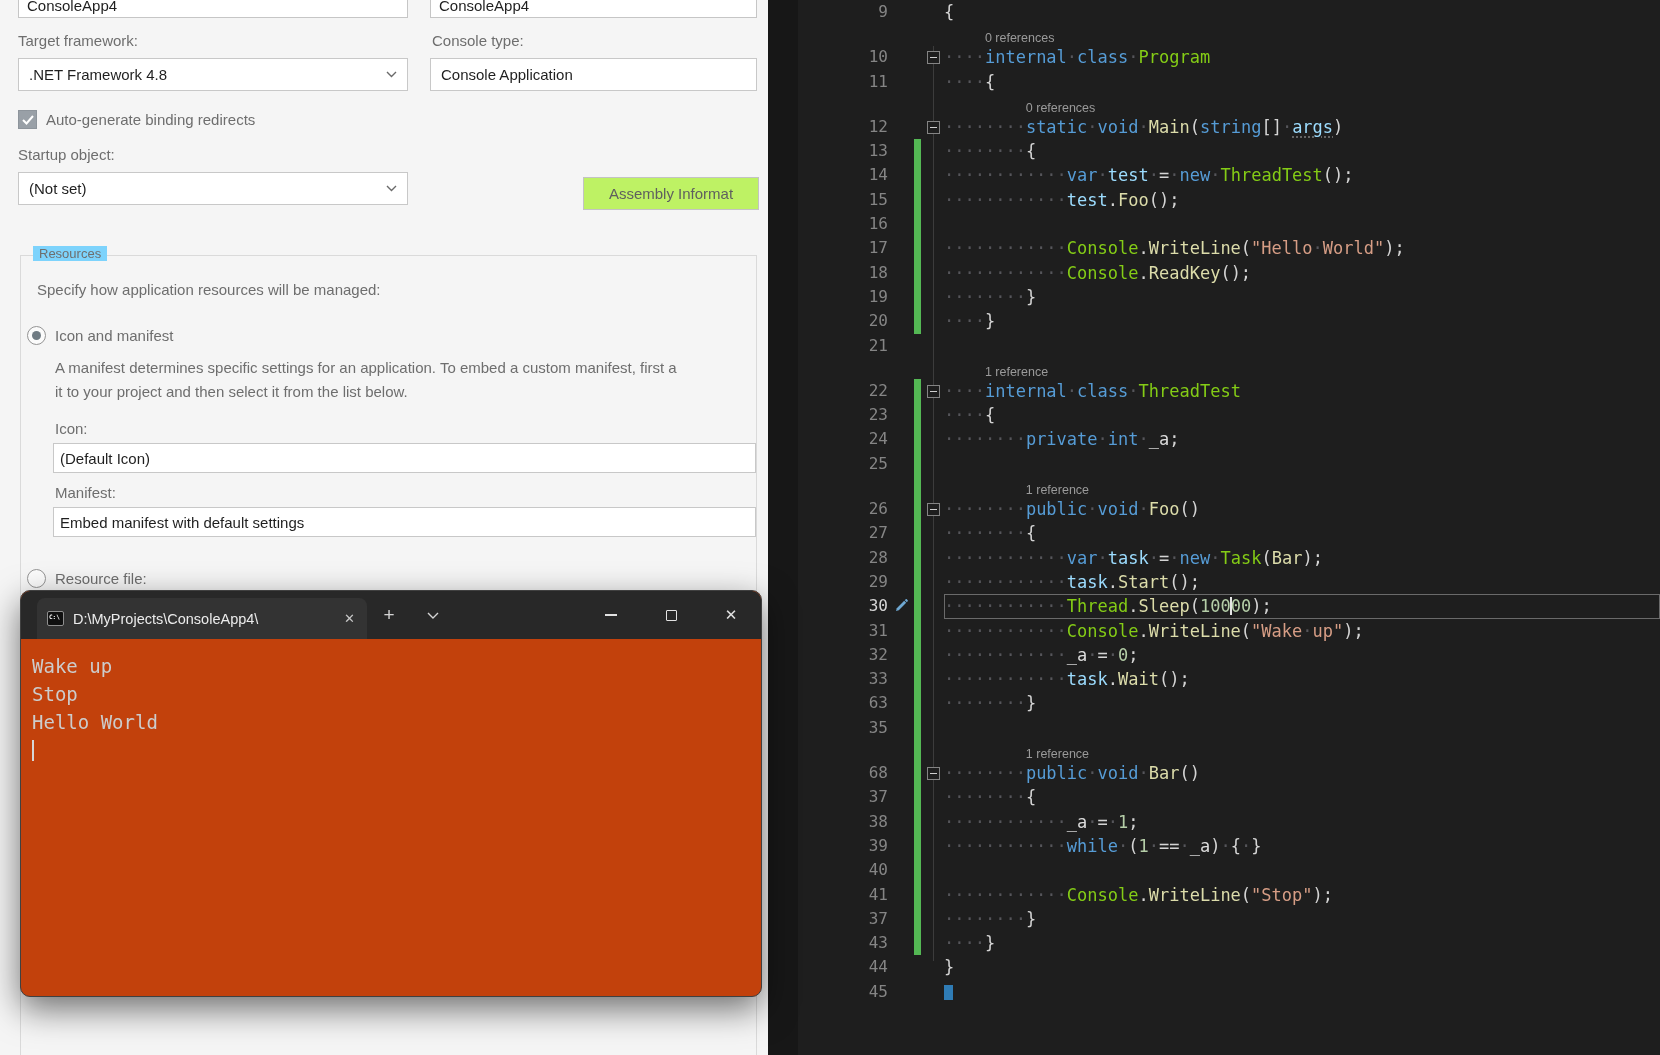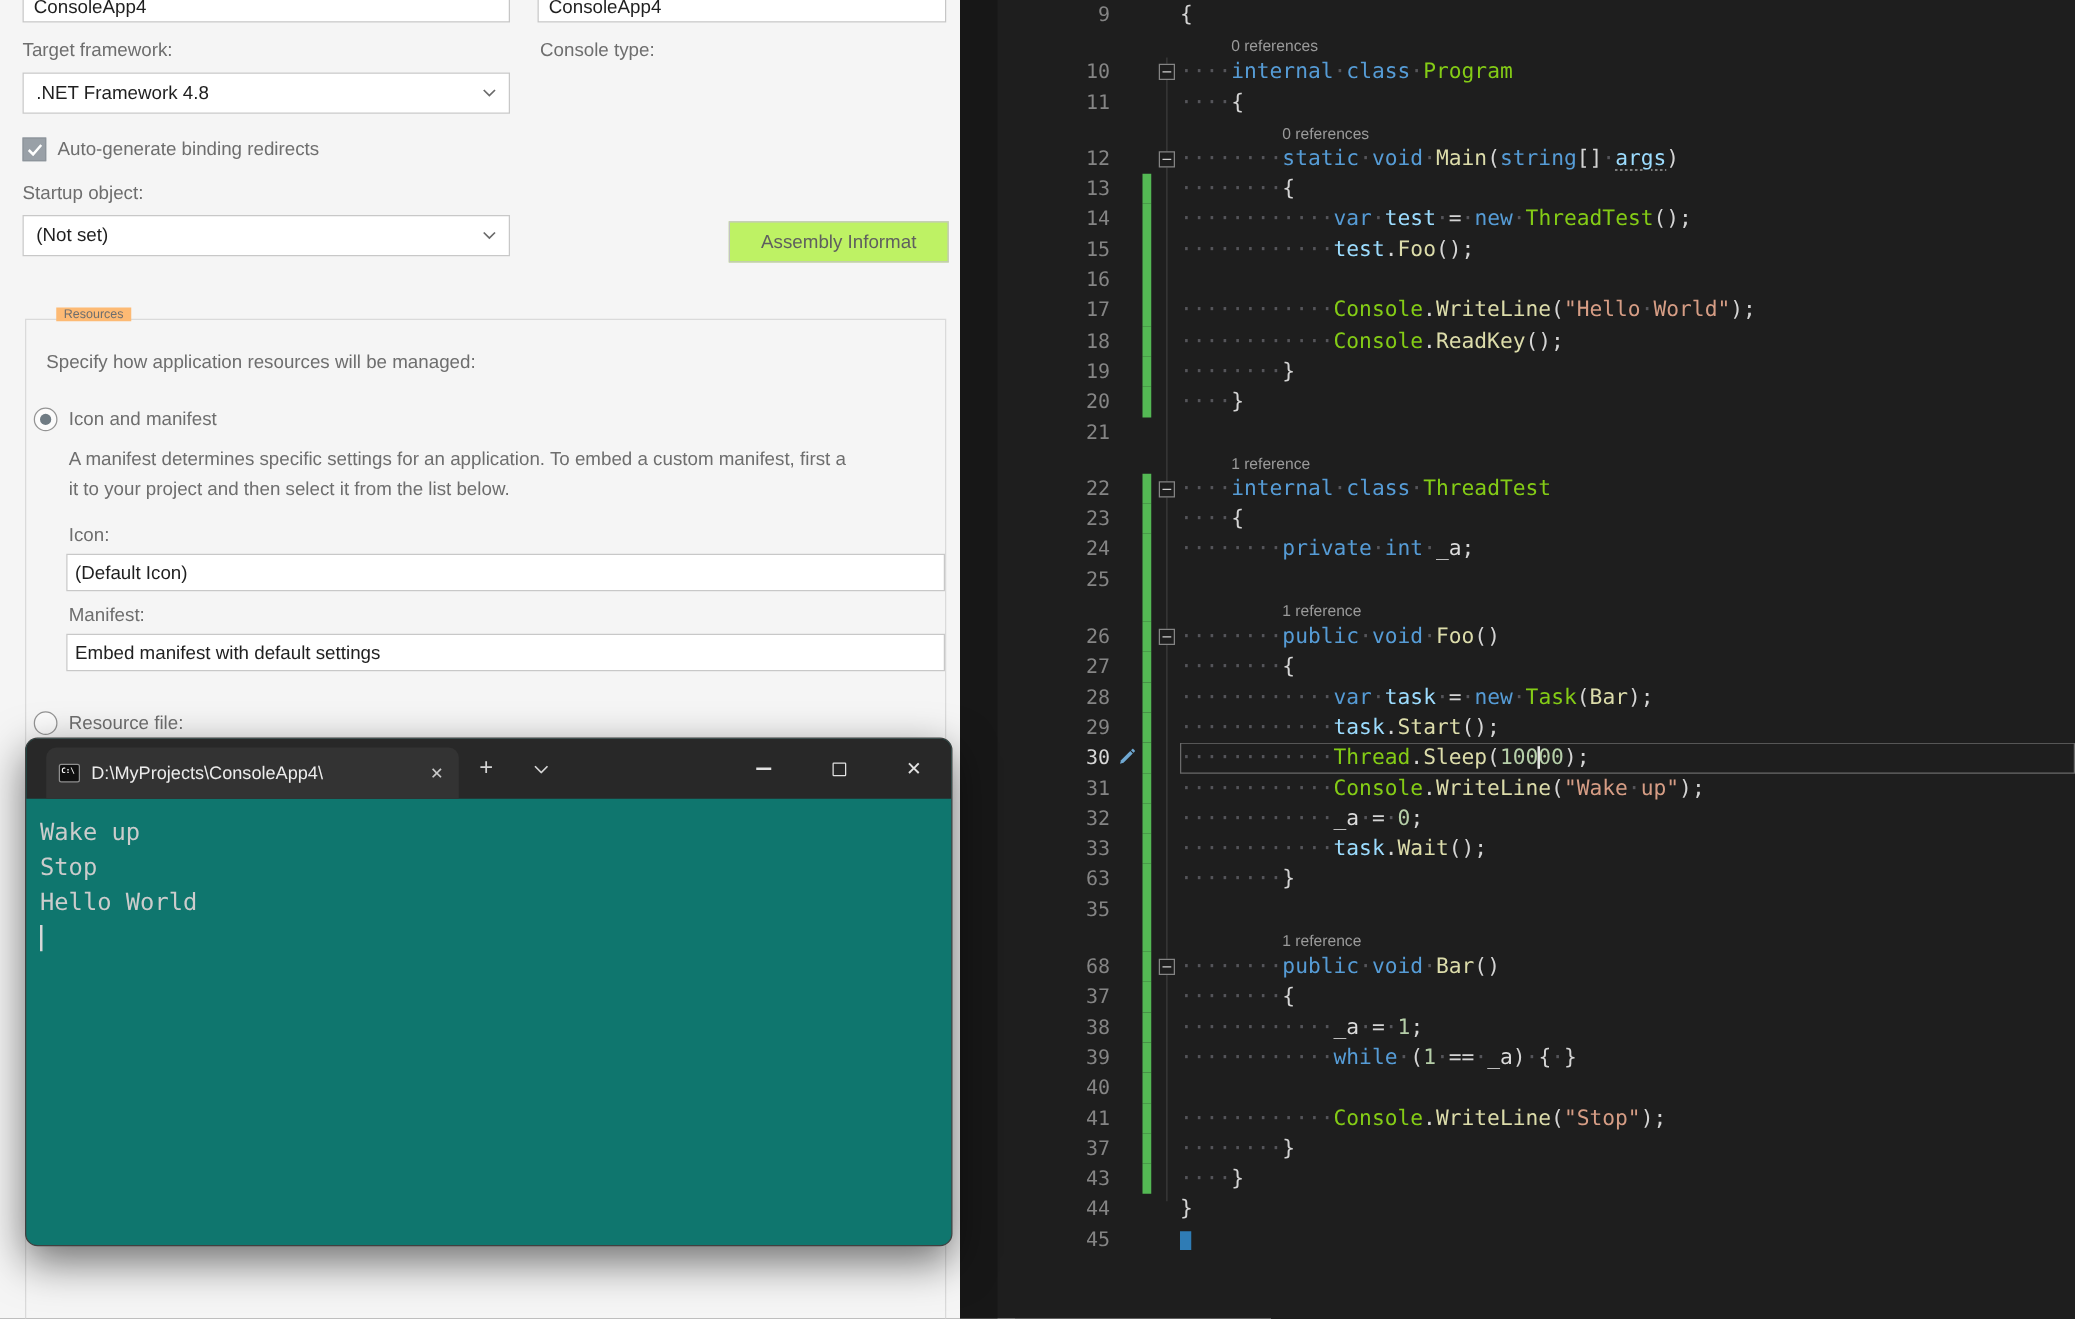--- a/index.html
+++ b/index.html
@@ -10,21 +10,21 @@
   .props{position:absolute;left:0;top:0;width:812px;height:100%;background:#f5f5f5;overflow:hidden}
   .txt-input{position:absolute;background:#fff;border:1px solid #c6c6c6;display:flex;align-items:flex-end;padding:0 8px 3px;font-size:15px;color:#1f1f1f}
   .p-label{position:absolute;font-size:15px;color:#6e6e6e;white-space:nowrap}
   .combo{position:absolute;height:33px;background:#fff;border:1px solid #c8c8c8;display:flex;align-items:center;padding:0 10px;font-size:15px;color:#1f1f1f}
   .combo .chev{margin-left:auto;flex:none}
   .p-button{position:absolute;height:33px;background:#bef264;border:1px solid #c3c3c3;font-size:15px;color:#5f5f5f;font-family:inherit;overflow:hidden;white-space:nowrap}
   .checkbox{position:absolute;width:19px;height:19px;background:#99a0a7;border:1px solid #8d949b;display:flex;align-items:center;justify-content:center}
   .radio{position:absolute;width:19px;height:19px;border:1px solid #949494;border-radius:50%;background:#fbfbfb}
   .radio.sel::after{content:"";position:absolute;inset:4px;border-radius:50%;background:#6f7b83}
   .groupbox{position:absolute;border:1px solid #dadada}
-  .group-label{position:absolute;top:-10px;left:24px;background:#fdba74;padding:0 6px;font-size:10px;color:#6e6e6e}
+  .group-label{position:absolute;top:-10px;left:12px;background:#7dd3fc;padding:0 6px;font-size:13px;color:#6e6e6e}
   .g-input{position:absolute;height:30px;background:#fff;border:1px solid #c8c8c8;display:flex;align-items:center;padding:0 6px;font-size:15px;color:#1f1f1f}
 
   
   .editor{position:absolute;left:768px;top:0;width:892px;height:100%;background:#1e1e1e}
   .ed-strip{position:absolute;left:0;top:0;width:30px;height:100%;background:#171717}
   .outline-line{position:absolute;left:165px;top:46px;width:1px;height:915px;background:#3c3c3c}
   .rows{position:absolute;left:30px;top:0;right:0}
   .ed-row{display:flex}
   .ed-row.code{height:24.3px}
   .ed-row.lens{height:21px}
@@ -40,21 +40,21 @@
   .ed-row.current .code-cell{box-shadow:inset 0 0 0 1px #6a6a6a}
   .lens-text{display:inline-block;font:12.5px/21px "Liberation Sans",sans-serif;color:#9a9a9a}
   .tok-w{color:#55555a}
   .tok-k{color:#569cd6}.tok-ty{color:#84cc16}.tok-me{color:#dcdcaa}.tok-st{color:#d69d85}
   .tok-nu{color:#b5cea8}.tok-va{color:#9cdcfe}.tok-pl{color:#d4d4d4}.tok-fi{color:#dcdcdc}
   .tok-ar{color:#9cdcfe;text-decoration-line:underline;text-decoration-style:dotted;text-decoration-color:#7d7d7d;text-underline-offset:4px}
   .caret{display:inline-block;width:2px;height:18px;background:#e6e6e6;vertical-align:middle;margin:0 -1px;transform:translateY(-1px)}
   .eof-box{display:inline-block;width:9px;height:15px;background:#2f7cb5;vertical-align:middle}
 
   
-  .terminal{position:absolute;left:20px;top:590px;width:742px;height:407px;border-radius:10px;overflow:hidden;background:#0f766e;box-shadow:0 12px 34px rgba(0,0,0,.55);border:1px solid #404040}
+  .terminal{position:absolute;left:20px;top:590px;width:742px;height:407px;border-radius:10px;overflow:hidden;background:#c2410c;box-shadow:0 12px 34px rgba(0,0,0,.55);border:1px solid #404040}
   .t-bar{height:48px;background:#282828;display:flex;align-items:stretch}
   .t-tab{width:330px;margin-left:16px;margin-top:7px;background:#333;border-radius:8px 8px 0 0;display:flex;align-items:center;gap:9px;padding:0 10px;min-width:0}
   .cmd-ico{width:17px;height:15px;background:#101010;border:1px solid #8f8f8f;border-radius:2px;color:#fff;font:bold 6px/8px "DejaVu Sans Mono",monospace;padding:1px 0 0 1px;flex:none}
   .t-title{color:#ececec;font-size:14.5px;white-space:nowrap;overflow:hidden;flex:1}
   .t-x{color:#c9c9c9;font-size:13px;padding:0 2px;flex:none}
   .t-btn{width:44px;display:flex;align-items:center;justify-content:center;color:#d4d4d4;font-size:19px}
   .t-spacer{flex:1}
   .t-win{width:60px;display:flex;align-items:center;justify-content:center;color:#e2e2e2;font-size:15px}
   .min-glyph{width:12px;height:2px;background:#e2e2e2}
   .max-glyph{width:11px;height:11px;border:1.2px solid #e2e2e2;border-radius:1px}
@@ -76,20 +76,23 @@
 
     <span class="p-label" style="left:18px;top:32px">Target framework:</span>
     <div class="combo" style="left:18px;top:58px;width:390px">
       <span>.NET Framework 4.8</span>
       <svg class="chev" width="11" height="7" viewBox="0 0 11 7">
           <path d="M1 1l4.5 4.5L10 1" fill="none" stroke="#6a6a6a" stroke-width="1.4"></path>
         </svg>
     </div>
 
     <span class="p-label" style="left:432px;top:32px">Console type:</span>
+    <div class="combo" style="left:430px;top:58px;width:327px">
+      <span>Console Application</span>
+    </div>
 
     <div class="checkbox" style="left:18px;top:110px">
       <svg width="12" height="10" viewBox="0 0 12 10">
           <path d="M1 5l3.5 3.5L11 1" stroke="#ffffff" stroke-width="2" fill="none"></path>
         </svg>
     </div>
     <span class="p-label" style="left:46px;top:111px">Auto-generate binding redirects</span>
 
     <span class="p-label" style="left:18px;top:146px">Startup object:</span>
     <div class="combo" style="left:18px;top:172px;width:390px">

